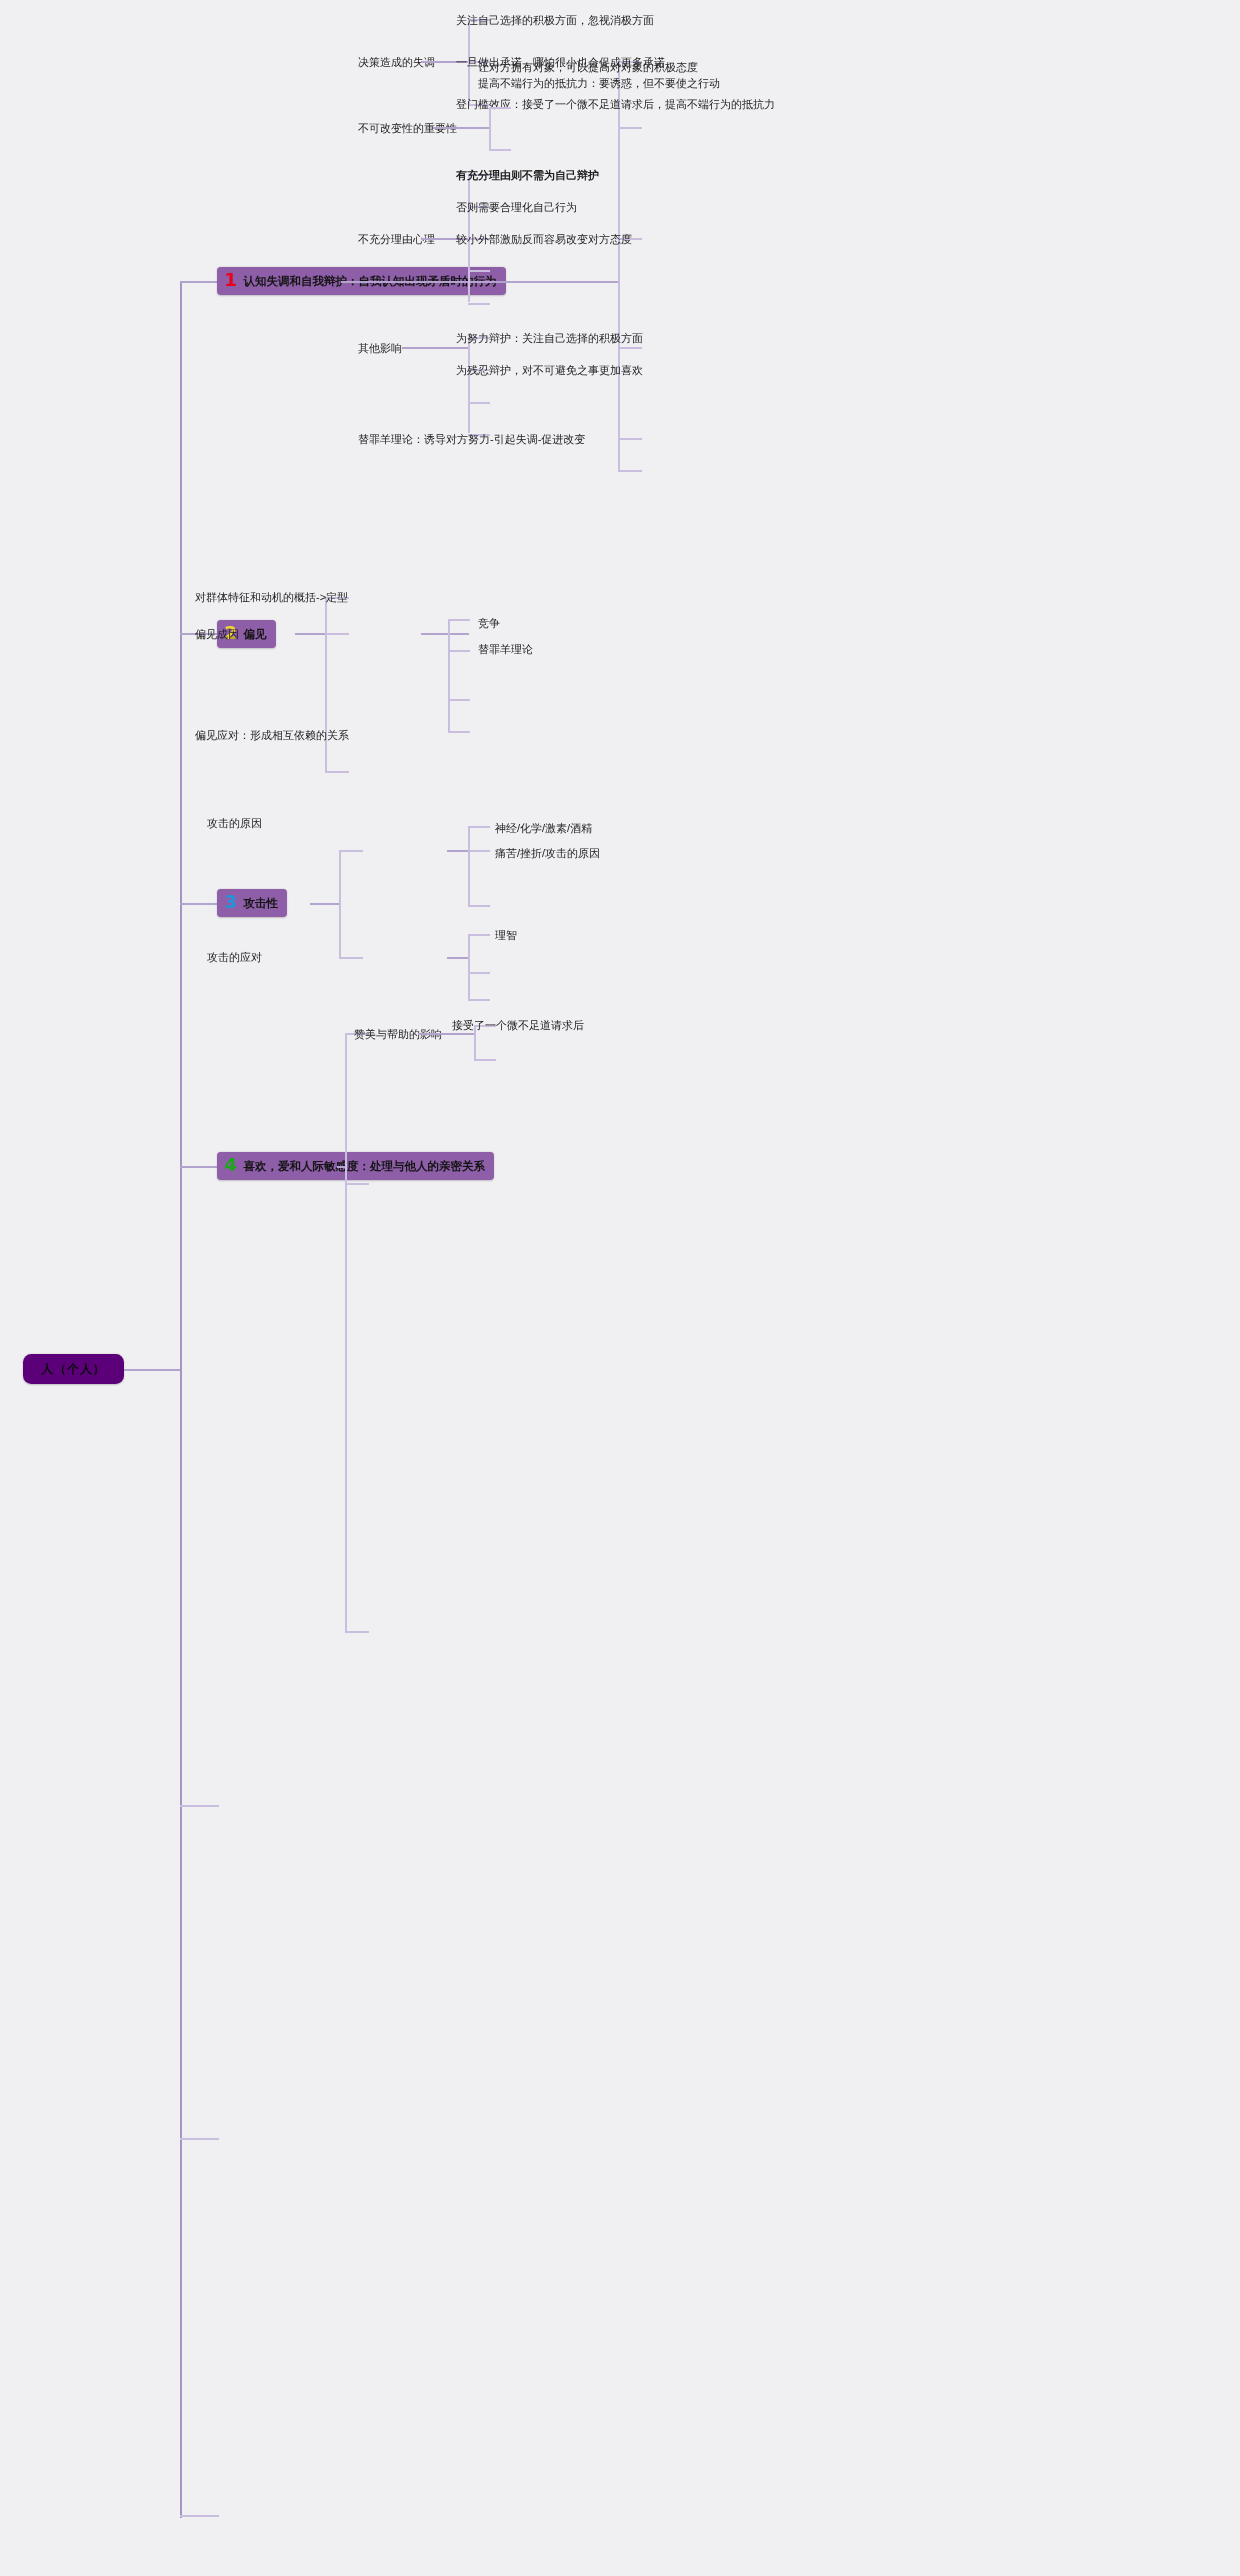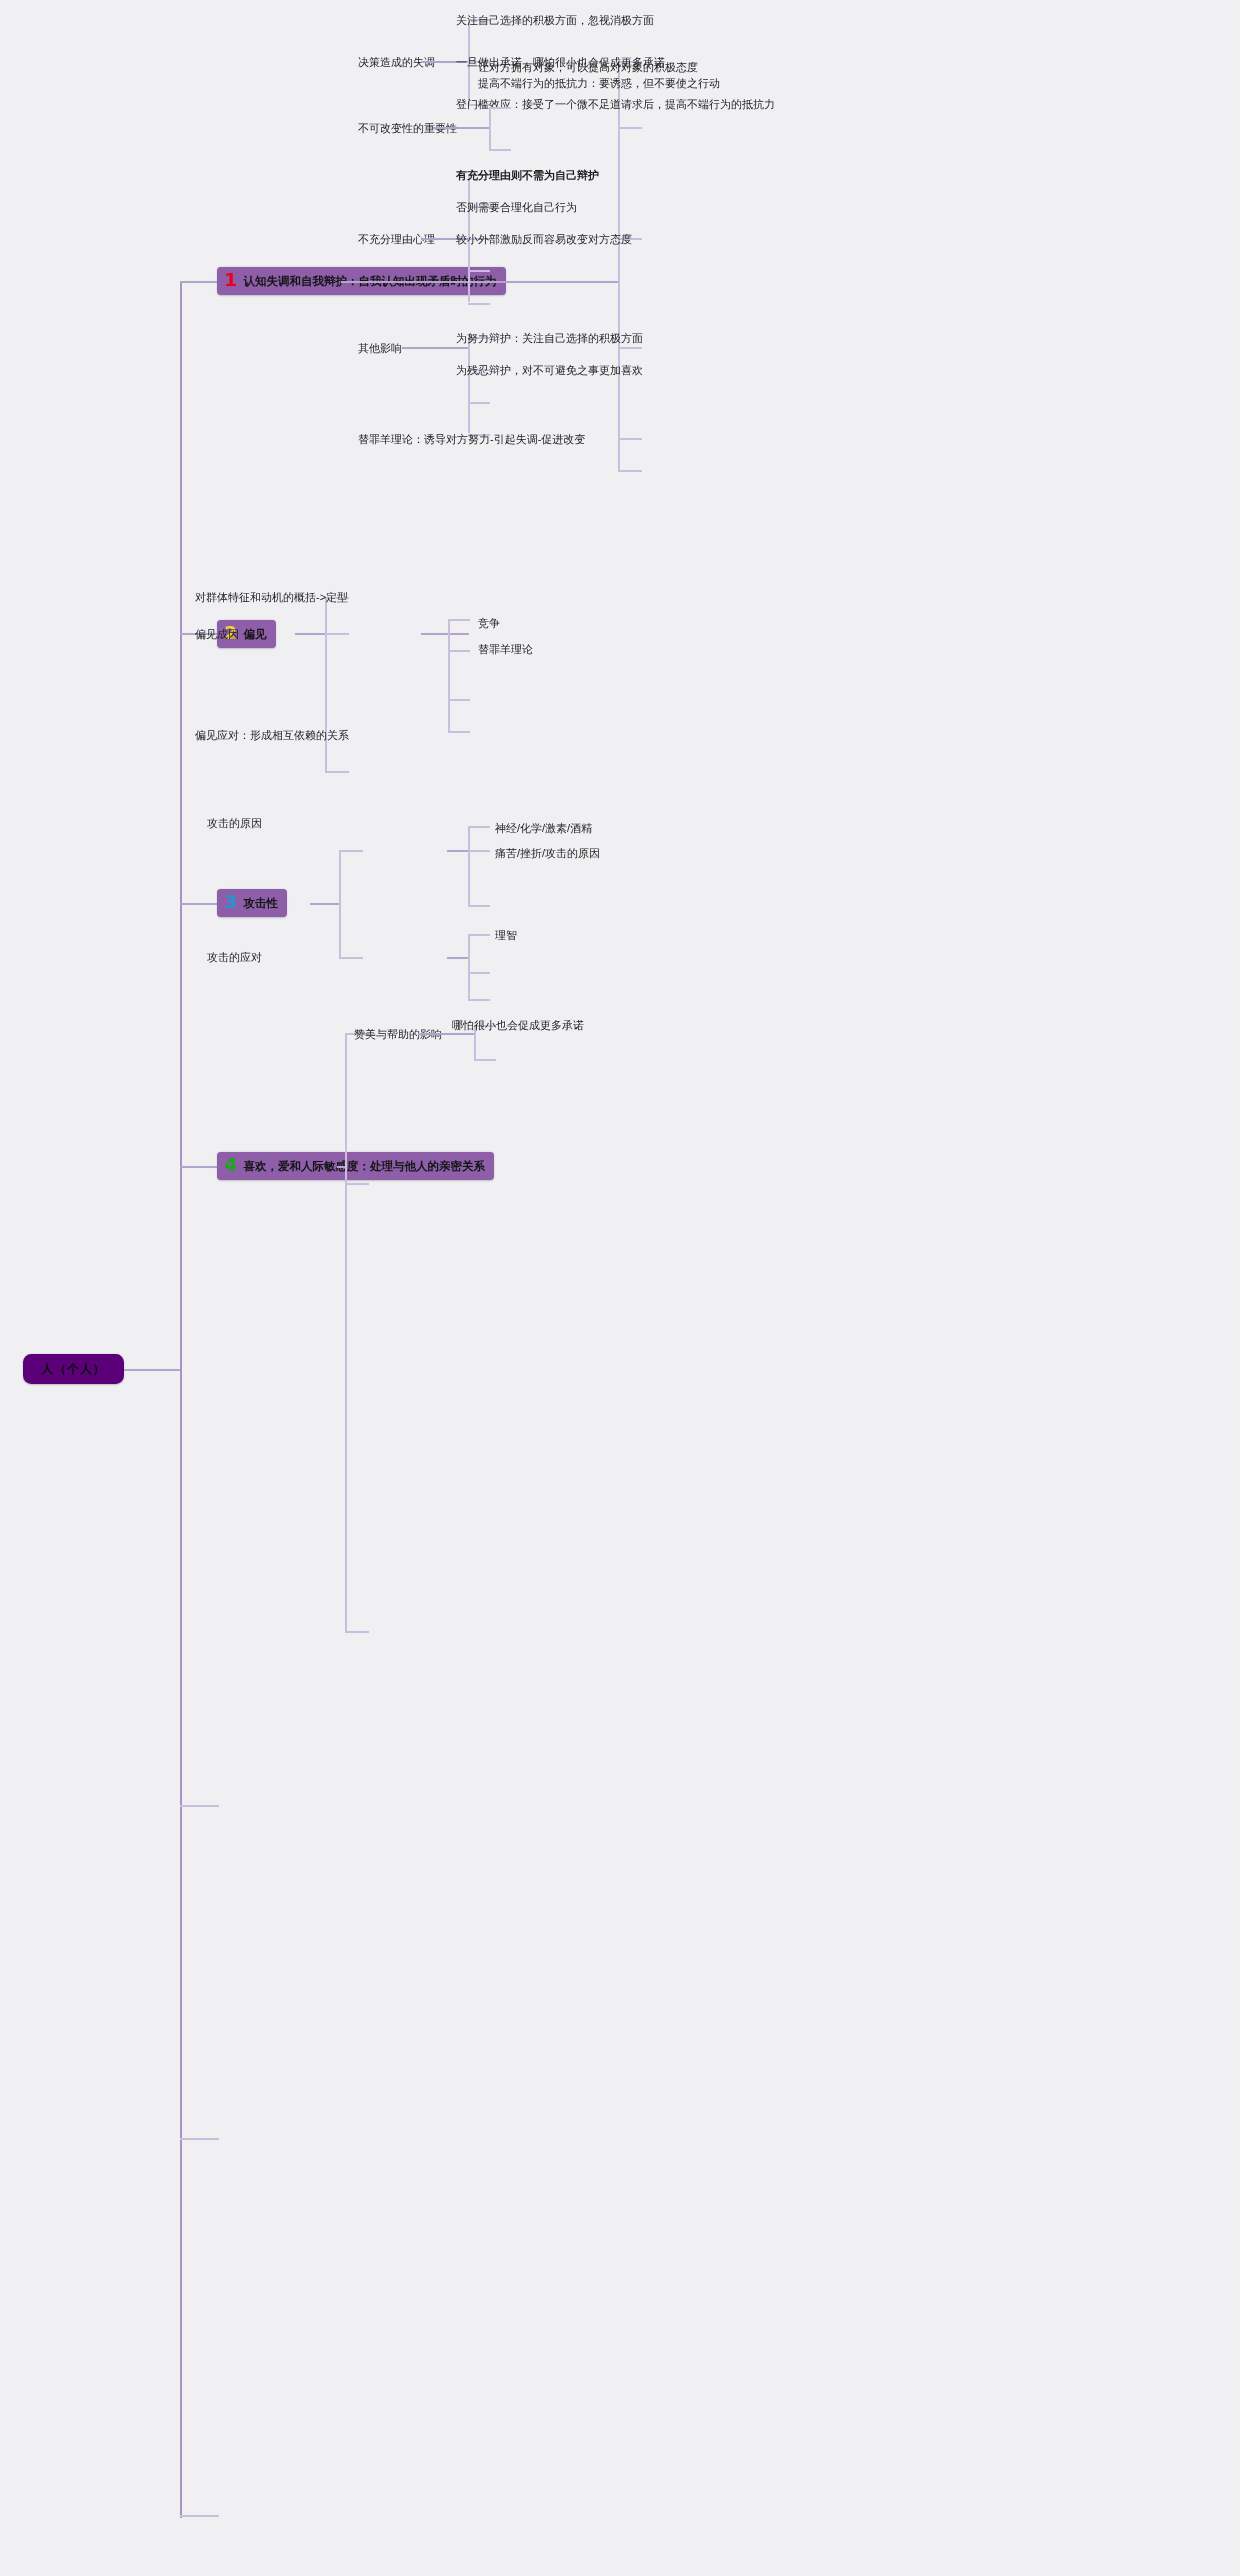--- a/index.html
+++ b/index.html
@@ -216,21 +216,21 @@
     <span class="branch-label">喜欢，爱和人际敏感度：处理与他人的亲密关系</span>
   </div>
   <div class="hline" style="left:337px; top:1166px; width:8.3px;"></div>
   <div class="vline faint" style="left:345px; top:1033px; height:599px;"></div>
 
   <div class="hline faint" style="left:345px; top:1033px; width:24px;"></div>
   <div class="sub" style="left:354px; top:1029px;">赞美与帮助的影响</div>
   <div class="hline" style="left:418px; top:1033px; width:57px;"></div>
   <div class="vline faint" style="left:474px; top:1025px; height:35px;"></div>
   <div class="hline faint" style="left:474px; top:1025px; width:22px;"></div>
-  <div class="leaf" style="left:452px; top:1020px;">哪怕很小也会促成更多承诺</div>
+  <div class="leaf" style="left:452px; top:1020px;">接受了一个微不足道请求后</div>
   <div class="hline faint" style="left:474px; top:1059px; width:22px;"></div>
 
   <div class="hline faint" style="left:345px; top:1183px; width:24px;"></div>
   <div class="hline faint" style="left:345px; top:1631px; width:24px;"></div>
 
   <div class="hline faint" style="left:180px; top:1805px; width:39px;"></div>
   <div class="hline faint" style="left:180px; top:2138px; width:39px;"></div>
   <div class="hline faint" style="left:180px; top:2515px; width:39px;"></div>
 
 </div>

